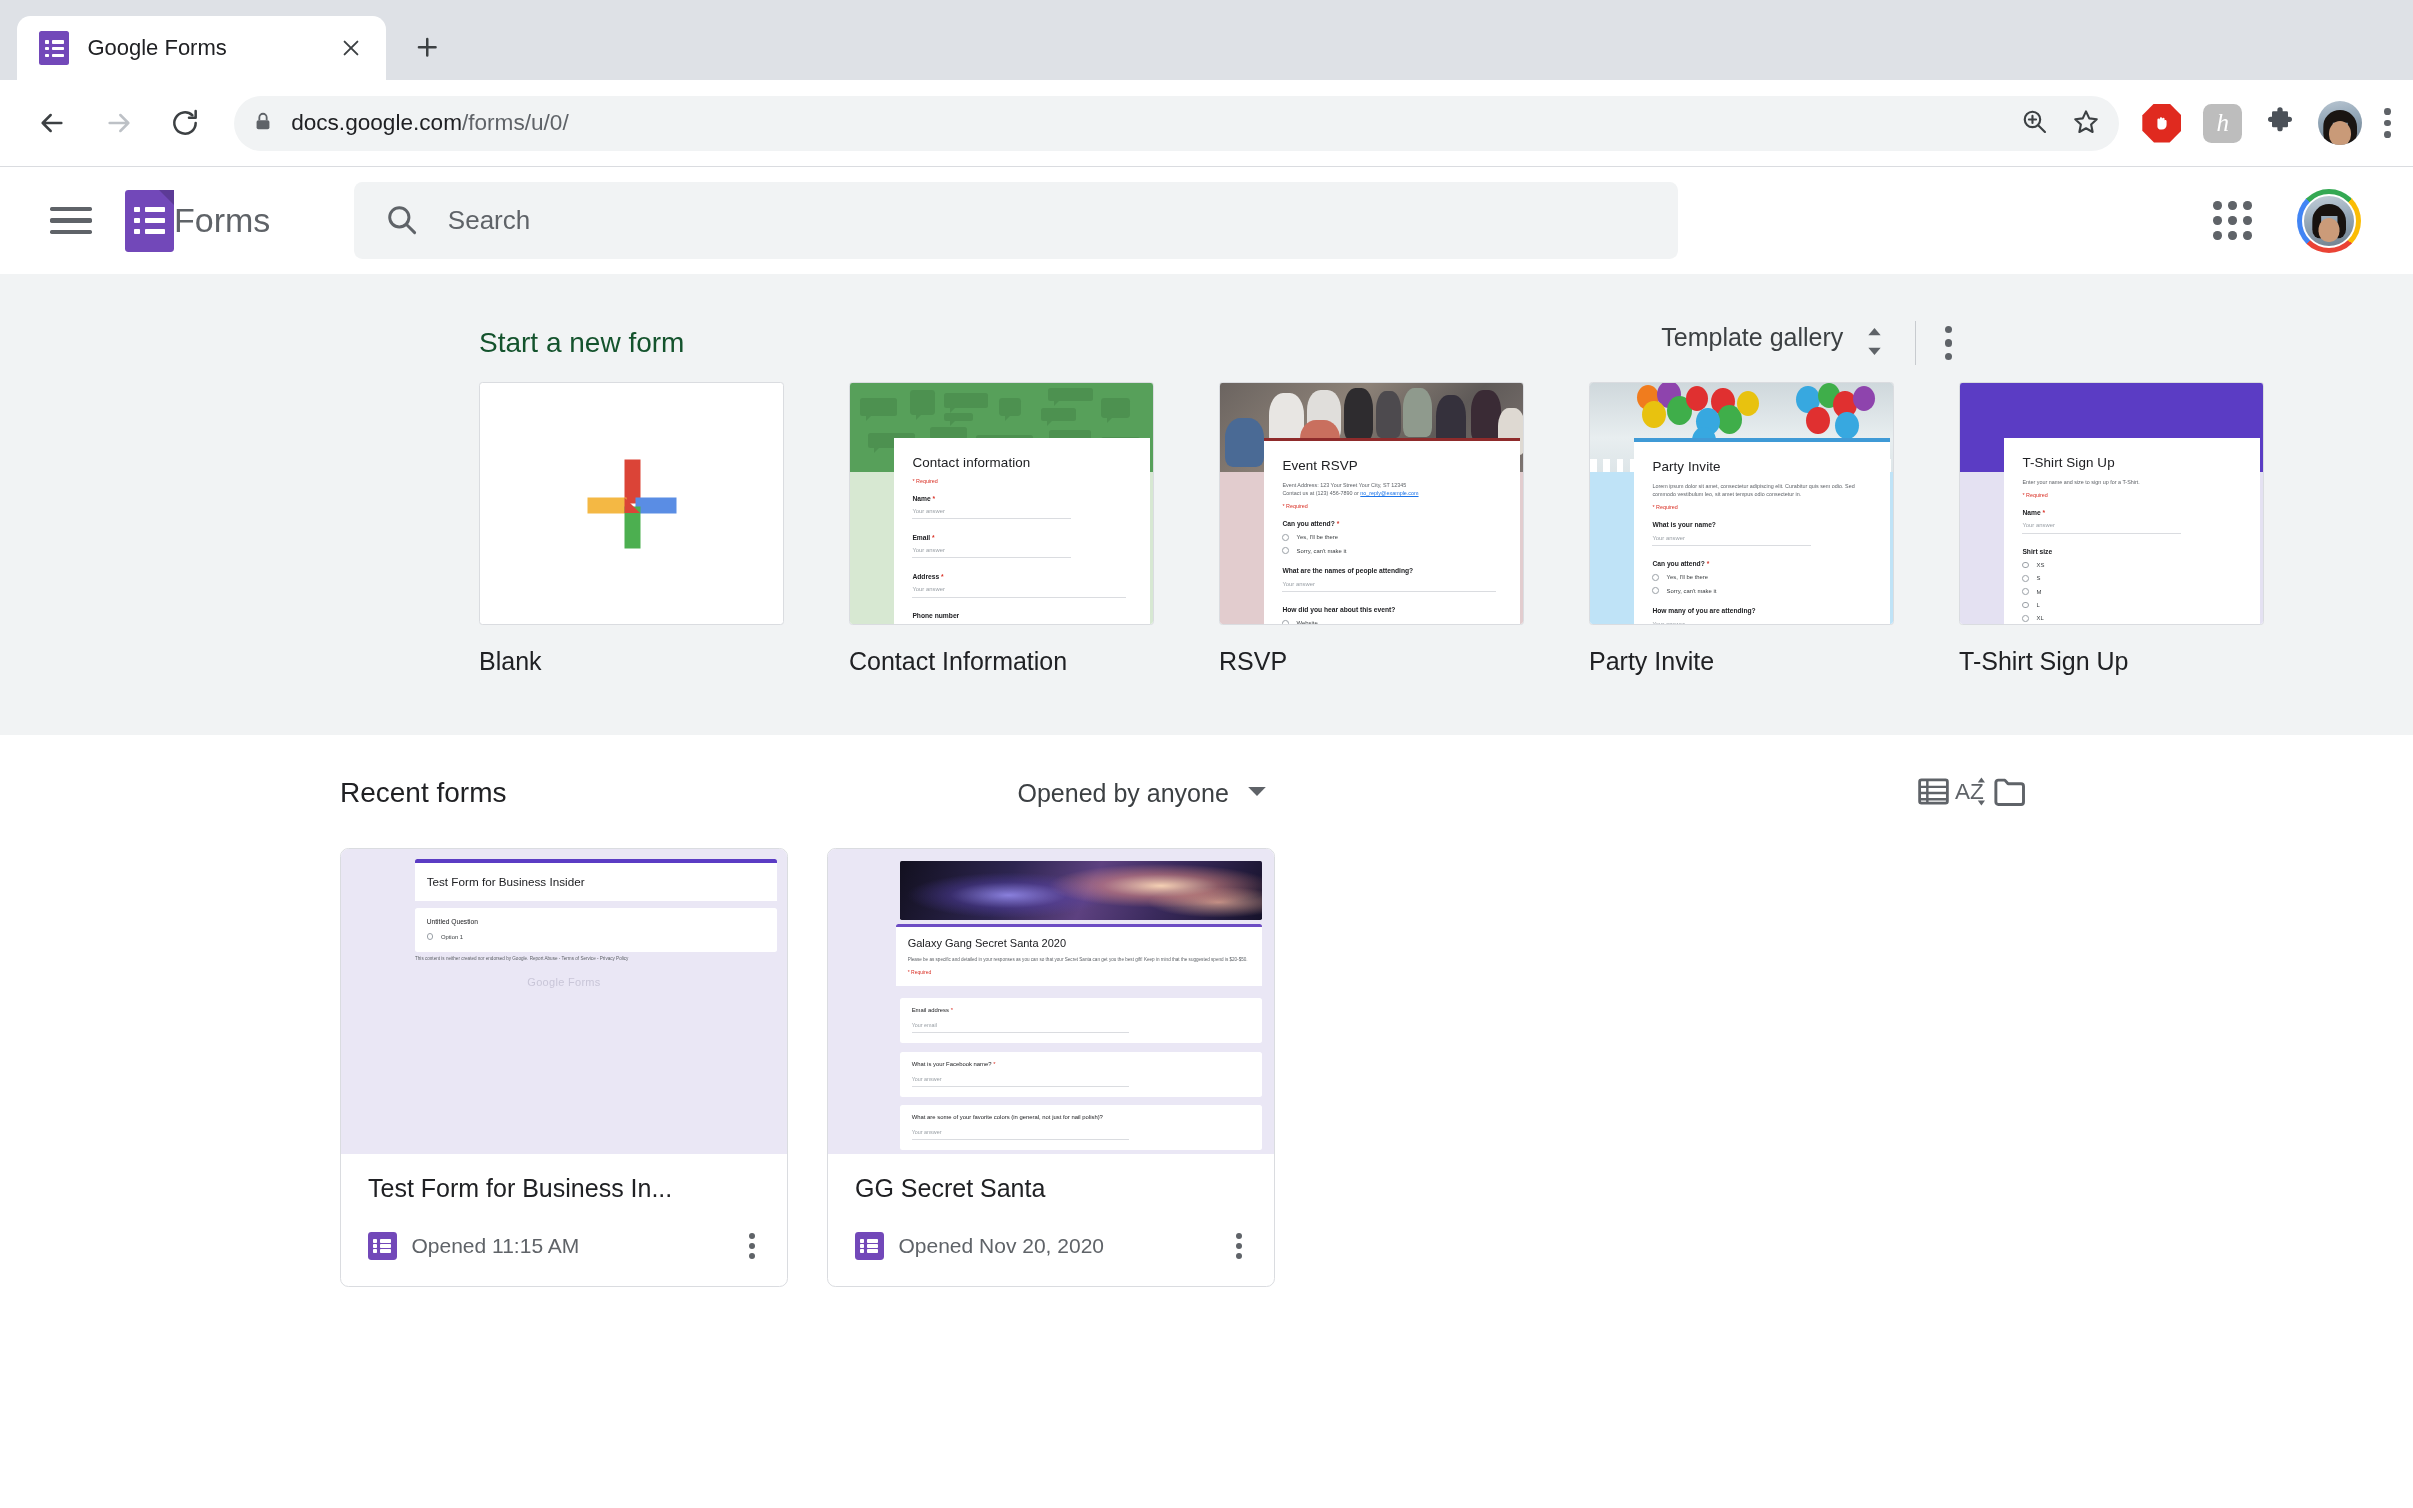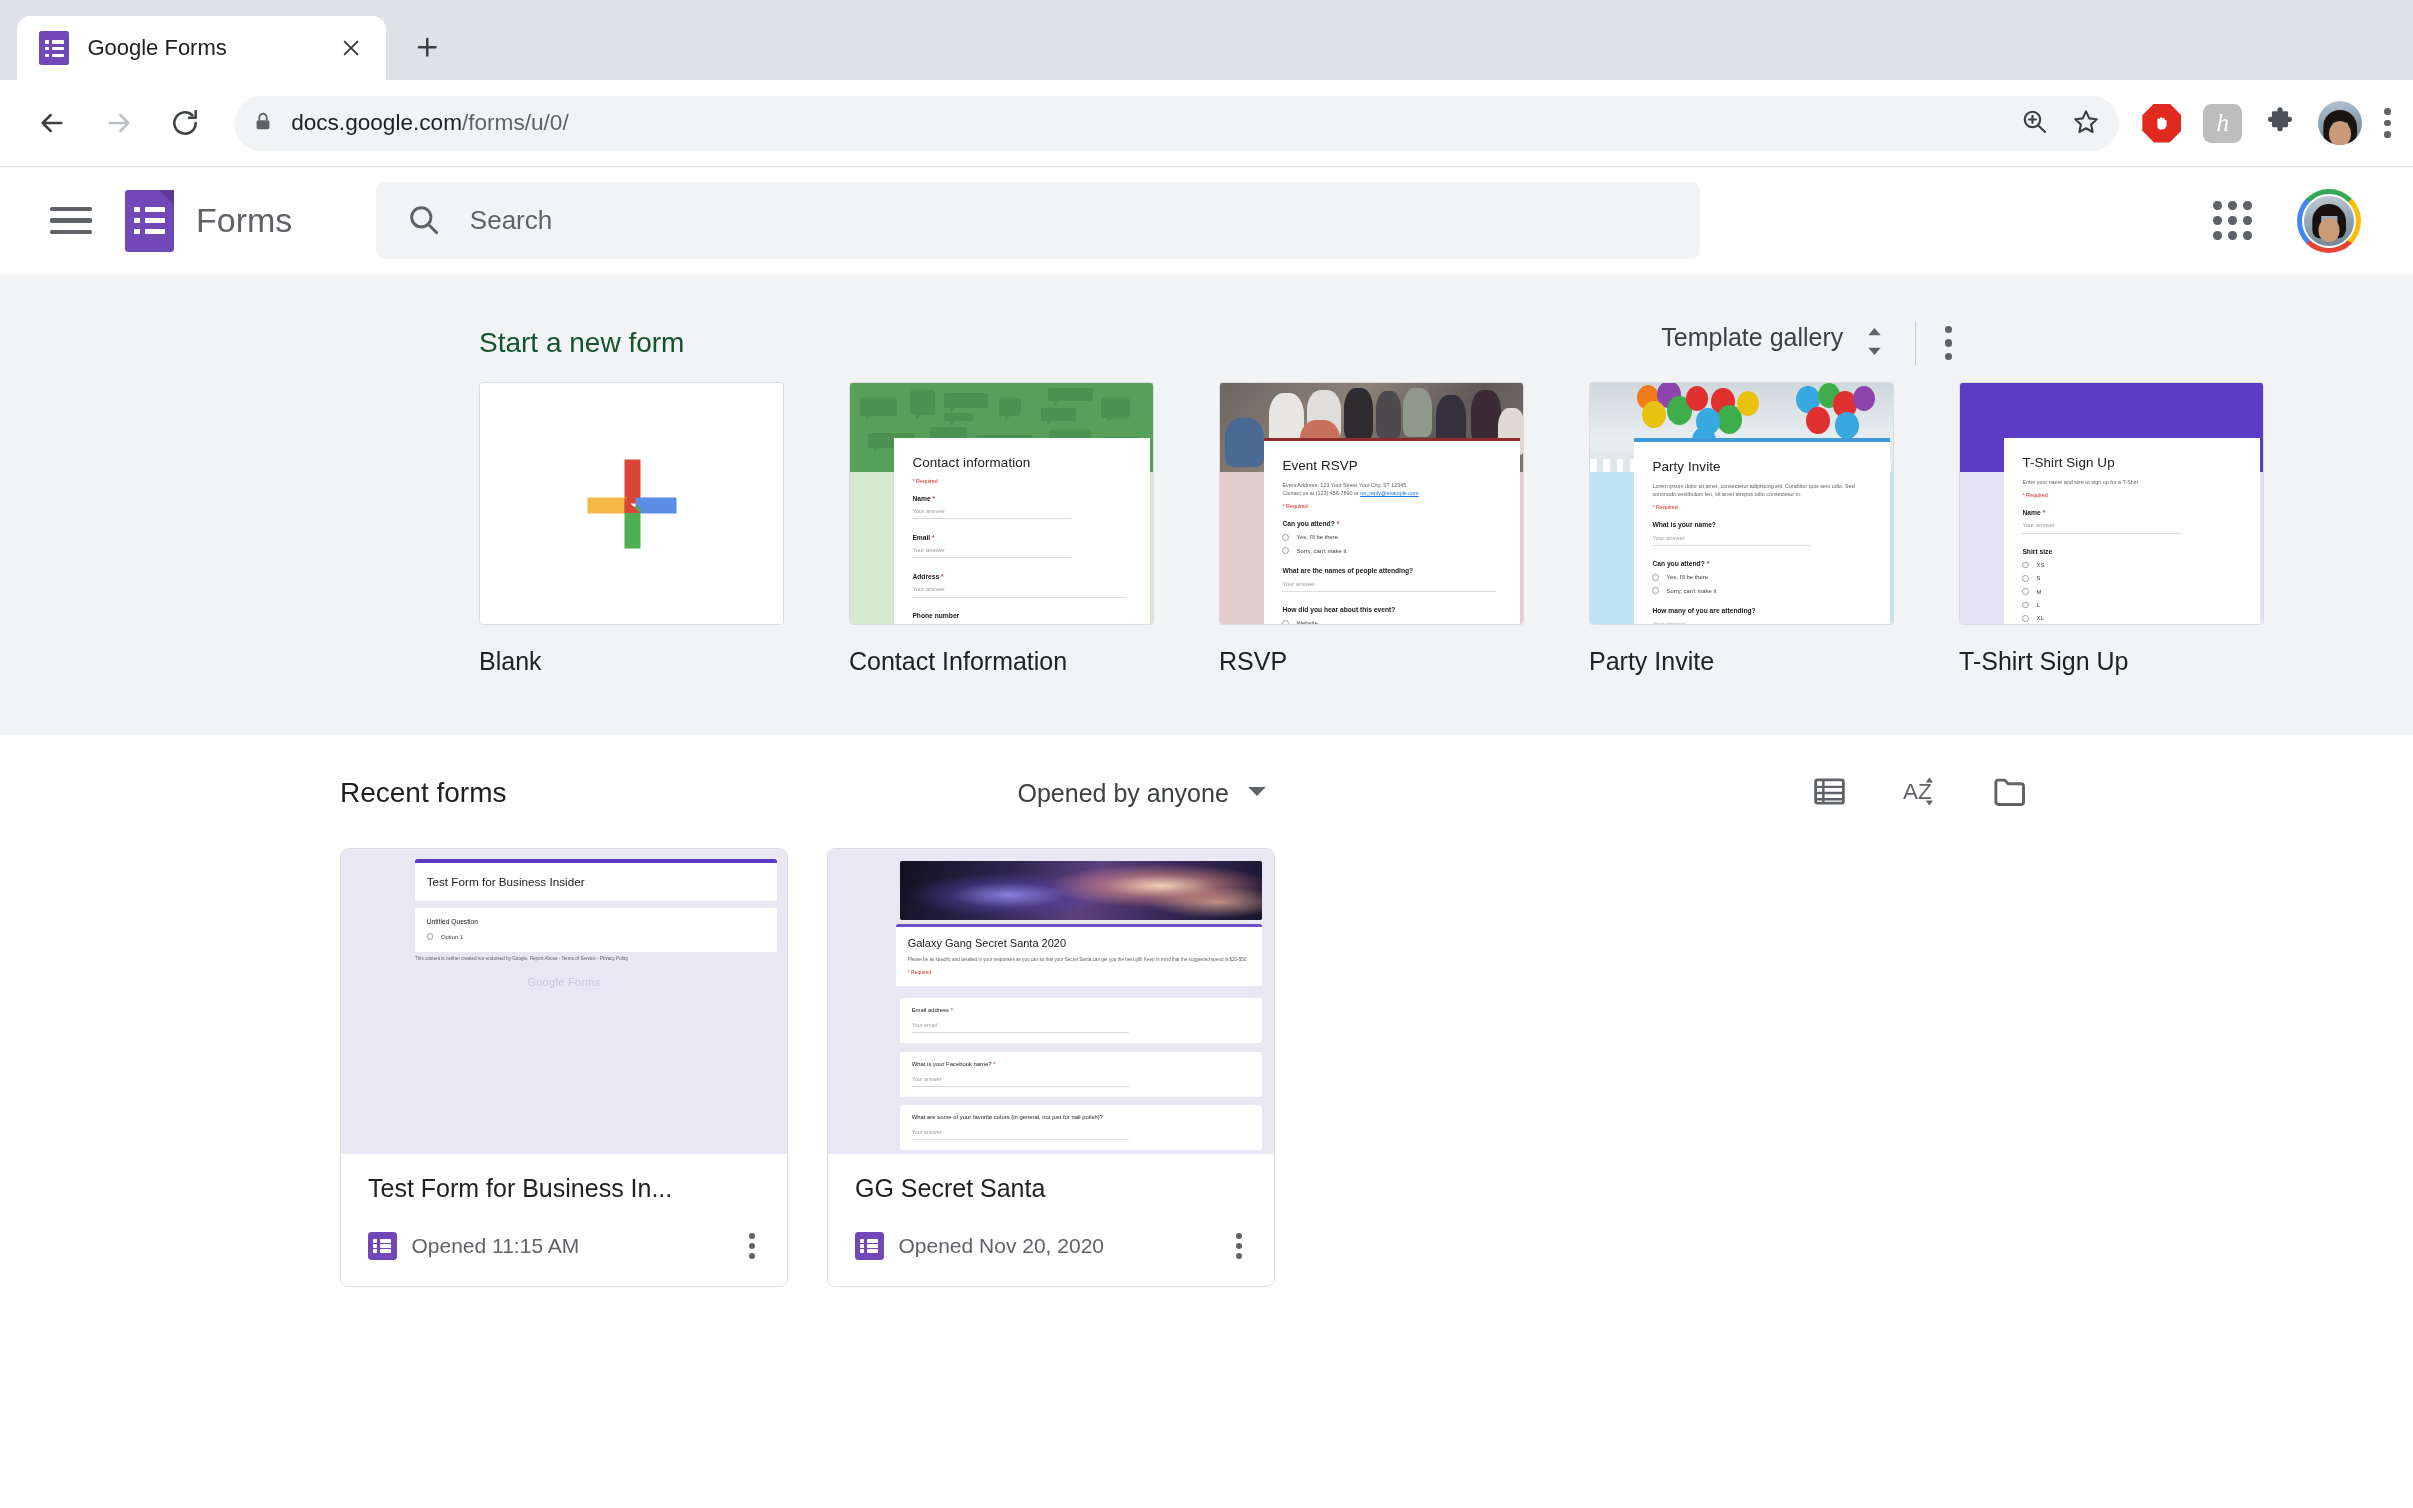--- a/index.html
+++ b/index.html
@@ -94,21 +94,21 @@
   }
   .forms-logo::after {
     content: ""; position: absolute; top: 0; right: 0;
     border-width: 0 15px 15px 0; border-style: solid;
     border-color: transparent #5c3a96 transparent transparent;
   }
   .forms-logo i { position: absolute; background: #fff; height: 5px; border-radius: 0.8px; }
   .forms-logo i.d { width: 5.9px; left: 9.2px; }
   .forms-logo i.l { width: 20px; left: 20px; }
   .forms-logo i.r1 { top: 17.6px; } .forms-logo i.r2 { top: 28.5px; } .forms-logo i.r3 { top: 39px; }
-  .app-title { font-size: 34px; color: #5f6368; margin-left: 22px; white-space: nowrap; }
+  .app-title { font-size: 34px; color: #5f6368; white-space: nowrap; }
   .search-box {
     width: 1324px; height: 77px; background: #f1f3f4; border-radius: 8.4px;
     display: flex; align-items: center; padding: 0 30px; gap: 28.5px; margin-left: 84px;
   }
   .search-placeholder { font-size: 26px; color: #5f6368; }
   .header-right { margin-left: auto; display: flex; align-items: center; gap: 47px; padding-right: 11.7px; }
   .apps-grid { display: grid; grid-template-columns: repeat(3,1fr); gap: 6.7px; width: 37px; }
   .apps-grid span { width: 8.4px; height: 8.4px; border-radius: 50%; background: #5f6368; display: block; }
   .avatar-app {
     width: 64px; height: 64px; border-radius: 50%; position: relative;
@@ -201,21 +201,21 @@
   .person { position: absolute; border-radius: 40% 40% 20% 20%; }
   .hero-purple { background: #5b3cc4; }
 
   
   .recent { background: #fff; padding: 37px 0 0; flex: 1; min-height: 0; }
   .recent-inner { padding: 0 344px 0 340px; }
   .recent-head { display: flex; align-items: center; margin-bottom: 34px; }
   .recent-title { font-size: 28px; color: #202124; }
   .owner-btn { display: flex; align-items: center; gap: 17px; margin-left: 511px; }
   .owner-label { font-size: 25px; color: #3c4043; }
-  .recent-icons { margin-left: auto; display: flex; align-items: center; gap: 52px; padding-right: 39px; }
+  .recent-icons { margin-left: auto; display: flex; align-items: center; padding-right: 39px; }
 
   .cards { display: flex; gap: 39px; }
   .form-card {
     width: 448px; border: 0.8px solid #dadce0; border-radius: 8.4px;
     overflow: hidden; background: #fff;
   }
   .card-thumb { height: 305px; background: #eae7f5; position: relative; overflow: hidden; }
   .card-foot { padding: 20px 23.5px 22px 27px; }
   .card-title {
     font-size: 25px; color: #202124; white-space: nowrap;

